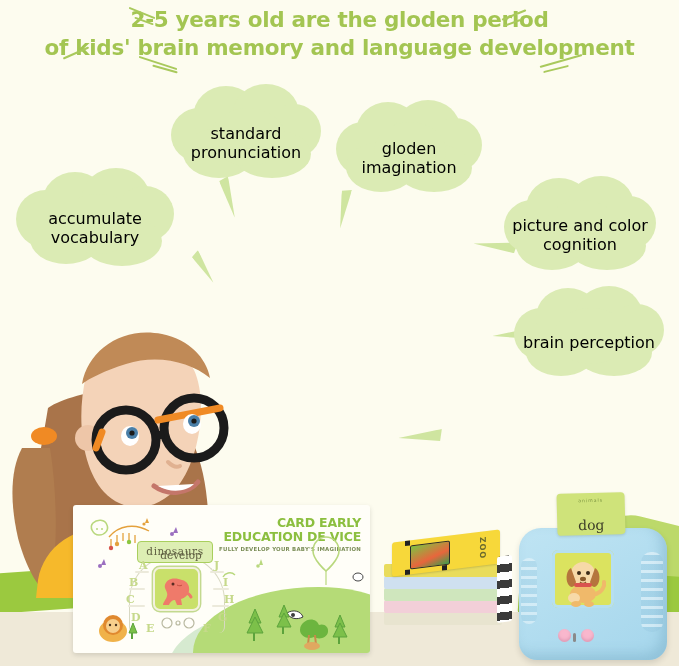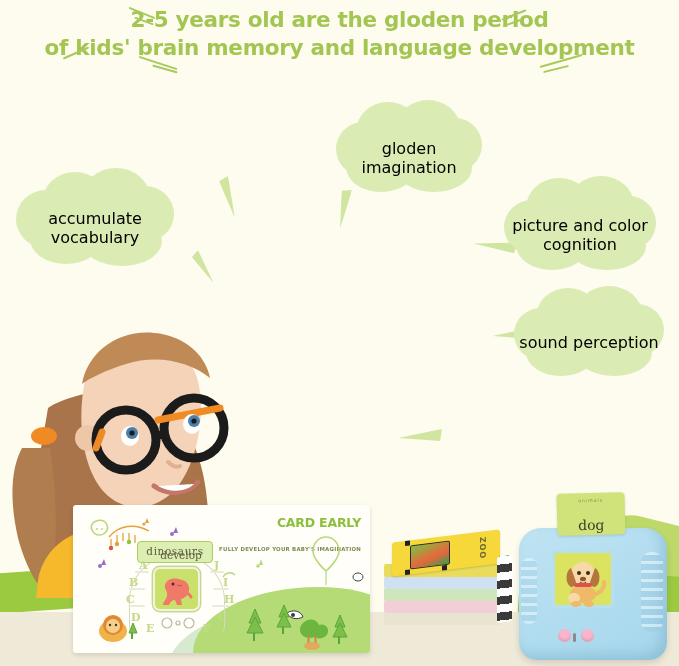--- a/index.html
+++ b/index.html
@@ -212,20 +212,40 @@
           <circle cx="25.5" cy="17" r="3"></circle>
           <circle cx="19" cy="21" r="2.4"></circle>
             <circle cx="33" cy="21" r="2.4"></circle>
         </svg>
       </span>
       <span class="lbl">accumulate
 vocabulary</span>
     </div>
   </div>
 
+  <div class="cloudwrap" style="left:171px;top:84px;width:150px;height:98px;">
+    <div class="blob" style="left:0;top:24px;width:56px;height:54px;"></div>
+    <div class="blob" style="left:22px;top:2px;width:66px;height:62px;"></div>
+    <div class="blob" style="left:62px;top:0;width:66px;height:58px;"></div>
+    <div class="blob" style="left:96px;top:20px;width:54px;height:54px;"></div>
+    <div class="blob" style="left:12px;top:44px;width:72px;height:50px;"></div>
+    <div class="blob" style="left:62px;top:46px;width:78px;height:48px;"></div>
+    <div class="blob" style="left:40px;top:24px;width:74px;height:58px;"></div>
+    <div class="cloud-content">
+      <span class="ico">
+        <svg viewBox="0 0 52 42" fill="none" stroke="#aacb5e" stroke-width="2.4" stroke-linecap="round" stroke-linejoin="round">
+          <path d="M31 14a12 12 0 1 0 0 16l-9-8z"></path>
+          <circle cx="25" cy="12" r="3"></circle>
+          <path d="M35 14l6-4M36 21h7M35 27l6 4"></path>
+        </svg>
+      </span>
+      <span class="lbl">standard
+pronunciation</span>
+    </div>
+  </div>
 
   <div class="cloudwrap" style="left:336px;top:100px;width:146px;height:96px;">
     <div class="blob" style="left:0;top:22px;width:54px;height:54px;"></div>
     <div class="blob" style="left:20px;top:2px;width:64px;height:60px;"></div>
     <div class="blob" style="left:60px;top:0;width:64px;height:56px;"></div>
     <div class="blob" style="left:92px;top:18px;width:54px;height:54px;"></div>
     <div class="blob" style="left:10px;top:42px;width:70px;height:50px;"></div>
     <div class="blob" style="left:60px;top:44px;width:76px;height:48px;"></div>
     <div class="blob" style="left:38px;top:22px;width:72px;height:58px;"></div>
     <div class="cloud-content">
@@ -276,21 +296,21 @@
     <div class="blob" style="left:62px;top:44px;width:76px;height:46px;"></div>
     <div class="blob" style="left:40px;top:22px;width:74px;height:56px;"></div>
     <div class="cloud-content">
       <span class="ico">
         <svg viewBox="0 0 52 42" fill="none" stroke="#aacb5e" stroke-width="2.4" stroke-linecap="round" stroke-linejoin="round">
           <path d="M14 17v8h6l10 8V9L20 17z"></path>
           <path d="M34 13a9 9 0 0 1 0 16M38 9a14 14 0 0 1 0 24"></path>
           <path d="M12 8l26 26"></path>
         </svg>
       </span>
-      <span class="lbl">sound
+      <span class="lbl">brain
 perception</span>
     </div>
   </div>
 
 
   <div class="band-left"></div>
   <div class="band-right2"></div>
   <div class="band-right"></div>
   <div class="table-surface"></div>
 
@@ -331,20 +351,21 @@
       <path d="M118 262c10-6 22-8 32-6M150 258c10-4 22-4 30 0" stroke="#e7c2a4" stroke-width="3" fill="none" stroke-linecap="round"></path>
     </svg>
   </div>
 
   <div class="prodbox">
     <div class="box-hill2"></div>
     <div class="box-hill1"></div>
 
     <div class="box-title">
       <div>CARD EARLY</div>
+      <div>EDUCATION DE VICE</div>
     </div>
     <div class="box-sub">FULLY DEVELOP YOUR BABY'S IMAGINATION</div>
 
     <div class="arch"></div>
     <div class="dino-card">
       <span class="dino-tag">dinosaurs</span>
       <span>develop</span>
     </div>
     <div class="screen">
       <svg viewBox="0 0 47 44" width="47" height="44">

